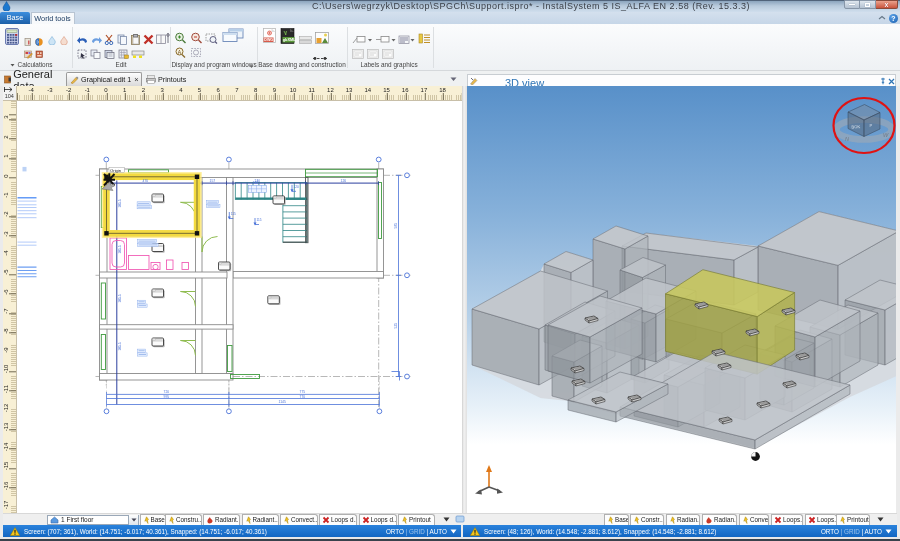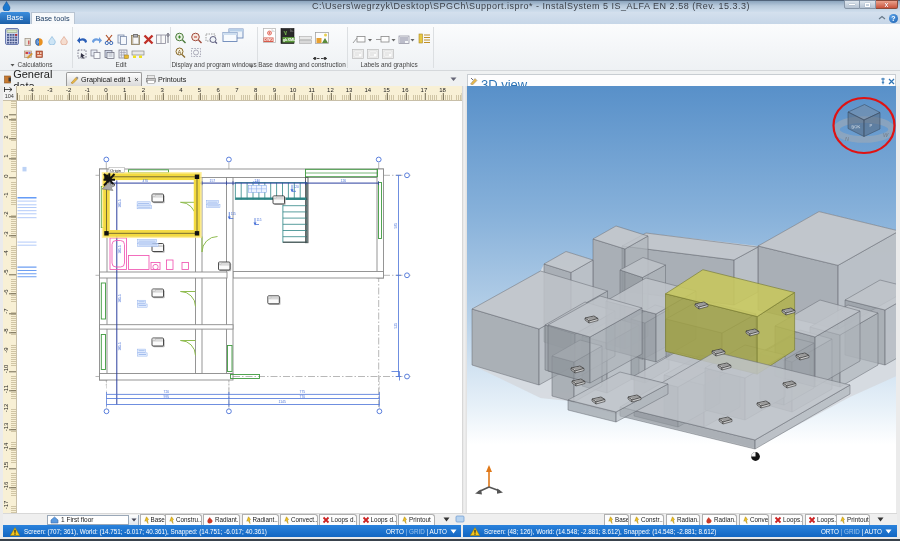--- a/index.html
+++ b/index.html
@@ -17,21 +17,21 @@
       <div style="width:6px;height:1.6px;background:#fff;box-shadow:0 0 1px #567"></div>
     </div>
 <div style="width:16px;height:9px;background:linear-gradient(#dfe7ef,#b4c2d2);border:0.7px solid #8796a8;border-left:none;display:flex;align-items:center;justify-content:center">
       <div style="width:5px;height:4px;border:1.2px solid #fff;box-shadow:0 0 1px #567"></div>
     </div>
 <div style="width:22px;height:9px;background:linear-gradient(#eba28d,#c9543c);border:0.7px solid #8a4a3a;border-left:none;border-radius:0 0 2px 0;display:flex;align-items:center;justify-content:center;color:#fff;font-size:7px;font-weight:bold;text-shadow:0 0 1px #800">x</div>
 </div>
 
 <div class="abs" style="left:0;top:12px;width:900px;height:12px;background:linear-gradient(#d4e0ee,#c6d6e8)"></div>
 <div class="abs" style="left:0;top:12px;width:30px;height:12px;background:linear-gradient(#3c8ede,#1c5fa8);color:#fff;font-size:7.3px;text-align:center;line-height:12px;border-radius:2px 2px 0 0">Base</div>
-<div class="abs" style="left:30.5px;top:12px;width:44px;height:12px;background:#f7f9fb;border:0.7px solid #b8c4d2;border-bottom:none;color:#1a3a60;font-size:7.3px;text-align:center;line-height:12px">Base tools</div>
+<div class="abs" style="left:30.5px;top:12px;width:44px;height:12px;background:#f7f9fb;border:0.7px solid #b8c4d2;border-bottom:none;color:#1a3a60;font-size:7.3px;text-align:center;line-height:12px">World tools</div>
 <svg class="abs" style="left:878px;top:15px" width="8" height="6">
     <path d="M1,4 L4,1.5 L7,4" stroke="#667888" stroke-width="1.1" fill="none"></path>
   </svg>
 <div class="abs" style="left:889px;top:13.5px;width:9px;height:9px;border-radius:50%;background:radial-gradient(circle at 35% 30%,#5aa2e8,#1a5fb0);color:#fff;font-size:7px;font-weight:bold;text-align:center;line-height:9px">?</div>
 
 <div class="abs" style="left:0;top:24px;width:900px;height:47px;background:linear-gradient(#fbfcfd,#eef1f4);border-bottom:1px solid #d5d8db"></div>
 <div class="abs" style="left:72px;top:27px;width:1px;height:41px;background:#dcdfe2"></div>
 <div class="abs" style="left:170px;top:27px;width:1px;height:41px;background:#dcdfe2"></div>
 <div class="abs" style="left:257px;top:27px;width:1px;height:41px;background:#dcdfe2"></div>
 <div class="abs" style="left:347px;top:27px;width:1px;height:41px;background:#dcdfe2"></div>
@@ -505,21 +505,21 @@
     <path d="M101.5,188.5 l8,-7.5 l0.5,3.5 l3.5,-1 l0.5,2 l-3.5,1.5 l2,3 Z" fill="#aaa" stroke="#666" stroke-width="0.5"></path>
   </svg>
 
 <div class="abs" style="left:461.5px;top:86px;width:5.5px;height:427px;background:linear-gradient(90deg,#cfcfcf,#f2f2f2 40%,#e0e0e0)"></div>
 
 <div class="abs" style="left:467px;top:74px;width:429px;height:12.5px;background:#fdfdfe;border:0.8px solid #c8cdd2;border-bottom:none"></div>
 <svg class="abs" style="left:470px;top:77px" width="9" height="8">
     <path d="M0.5,7 L5,1.5 L7,3.5 L2.5,8 Z" fill="#e8b84a" stroke="#888" stroke-width="0.5"></path>
     <path d="M1,1 L3,3" stroke="#445" stroke-width="0.8"></path>
   </svg>
-<div class="abs" style="left:481px;top:77px;font-size:13px;color:#2e74b5">3D view</div>
+<div class="abs" style="left:505px;top:77px;font-size:11px;color:#2e74b5">3D view</div>
 <svg class="abs" style="left:879.5px;top:76.5px" width="6" height="8">
     <path d="M3,0.8 v4.5 M1.2,2 h3.6 M1.8,5.3 h2.4 M3,5.3 v2" stroke="#2e74b5" stroke-width="1" fill="none"></path>
   </svg>
 <svg class="abs" style="left:887.5px;top:77.5px" width="7" height="7">
     <path d="M1,1 L6,6 M6,1 L1,6" stroke="#2e74b5" stroke-width="1.2"></path>
   </svg>
 
 <svg width="429" height="427" viewBox="467 86 429 427" style="position:absolute;left:467px;top:86px">
     <defs>
       <linearGradient id="sky" x1="0" y1="0" x2="0" y2="1">

